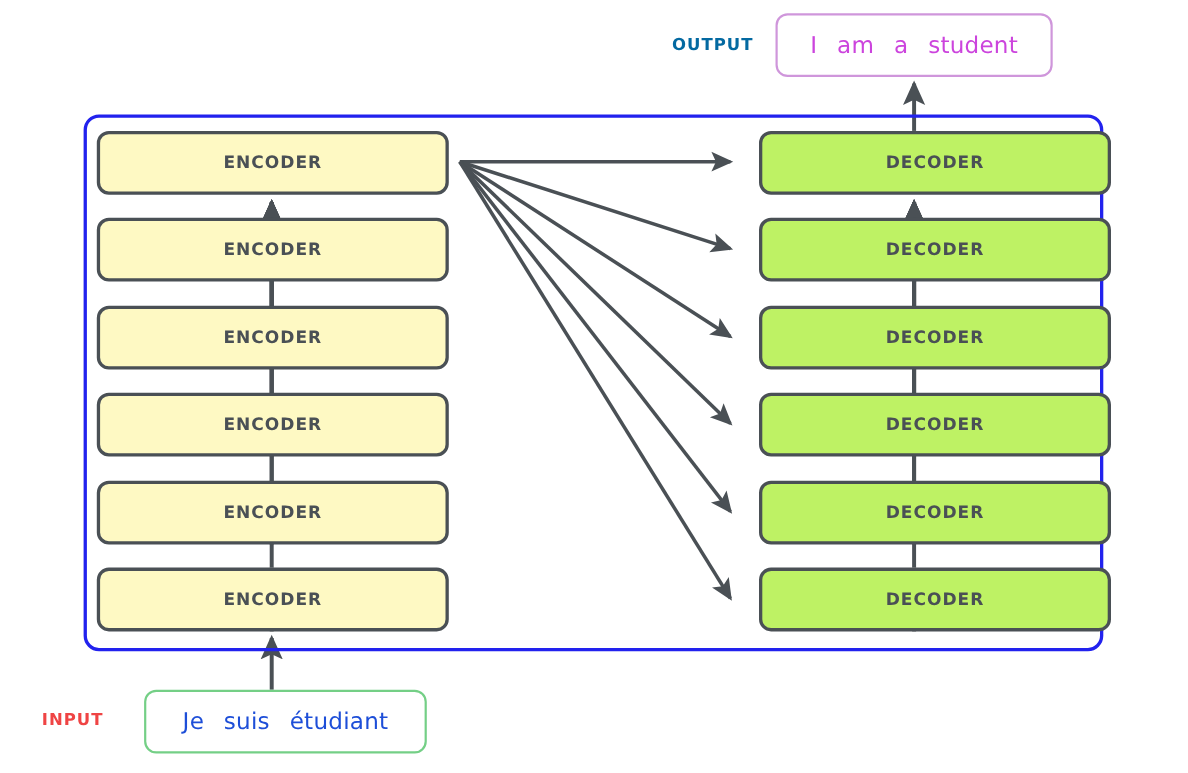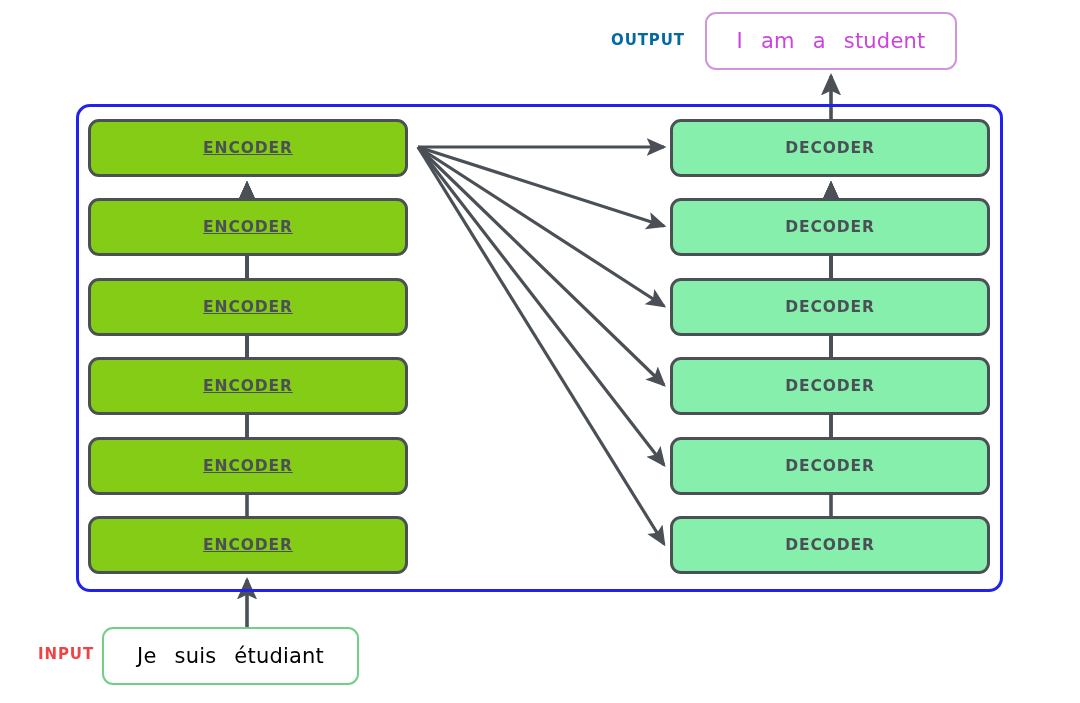--- a/index.html
+++ b/index.html
@@ -52,48 +52,47 @@
     height: 58px;
     border: 3px solid #4a5055;
     border-radius: 11px;
     font-size: 15.5px;
     font-weight: 600;
     letter-spacing: 0.9px;
     color: #4a5055;
   }
   .encoder {
     left: 88px;
-    background: #84cc16;
-    text-decoration: underline;
+    background: #fef9c3;
   }
   .decoder {
-    left: 670px;
-    background: #86efac;
+    left: 690px;
+    background: #bef264;
   }
   .row0 { top: 119px; }
   .row1 { top: 198px; }
   .row2 { top: 278px; }
   .row3 { top: 357px; }
   .row4 { top: 437px; }
   .row5 { top: 516px; }
 
   
   .io-box {
     height: 58px;
     border-radius: 11px;
     background: #ffffff;
     font-size: 21px;
     letter-spacing: 0.2px;
   }
   .input-box {
-    left: 102px;
+    left: 131px;
     top: 627px;
     width: 257px;
     border: 2.5px solid #74cf86;
-    color: #000000;
+    color: #1d4ed8;
   }
   .output-box {
     left: 705px;
     top: 12px;
     width: 252px;
     border: 2.5px solid #cf96db;
     color: #cc44dd;
   }
   .io-token {
     padding: 0 9px;

